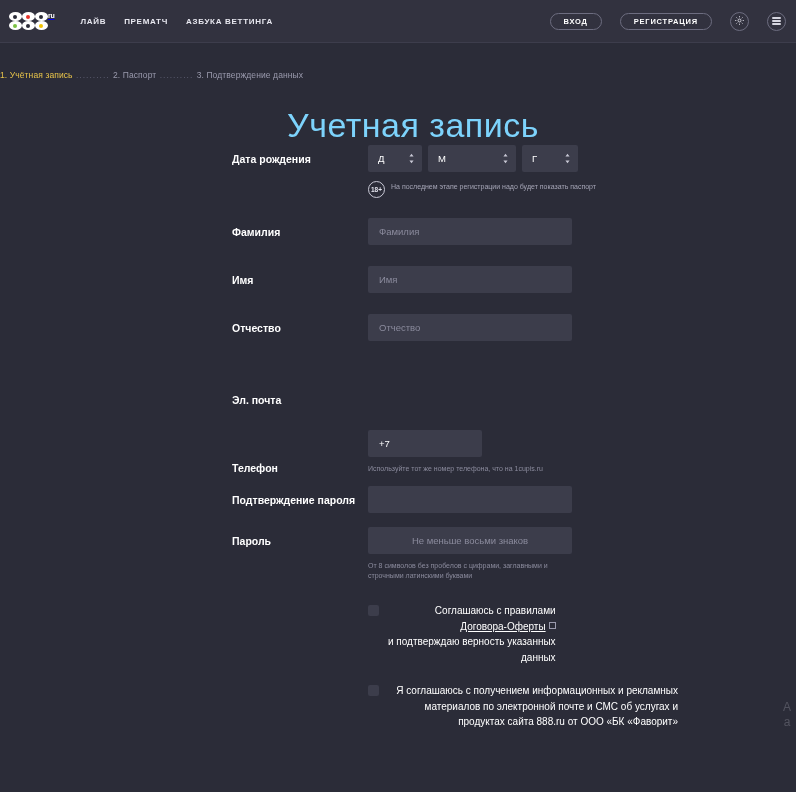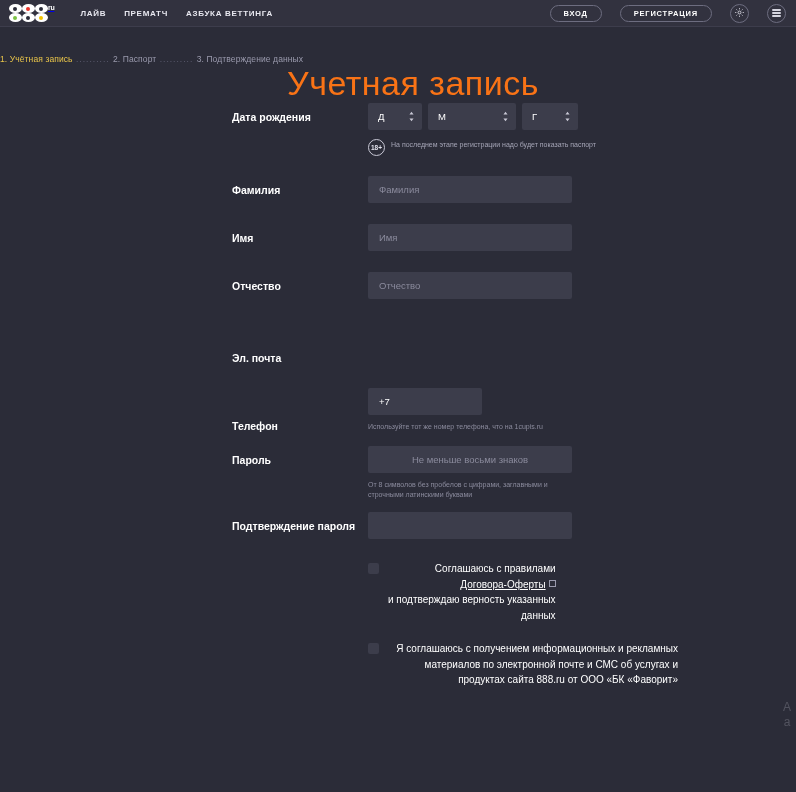--- a/index.html
+++ b/index.html
@@ -6,21 +6,21 @@
   html, body {
     width: 796px; height: 792px;
     background: #2b2c38;
     font-family: "Liberation Sans", sans-serif;
     overflow: hidden;
   }
 
   
   .header {
     position: relative;
-    height: 27px;
+    height: 43px;
     background: #32323f;
     border-bottom: 1px solid #3d3d4c;
     display: flex;
     align-items: center;
     padding: 0 10px 0 8px;
   }
   .logo {
     display: flex;
     align-items: flex-start;
     margin-right: 26px;
@@ -94,23 +94,23 @@
     margin-top: 27px;
     font-size: 8.5px;
     color: #9a9aad;
     letter-spacing: 0.1px;
   }
   .steps .cur { color: #e8c44a; }
   .steps .dots { color: #5e5e72; letter-spacing: 1px; }
 
   
   .page-title {
-    margin-top: 0;
+    margin-top: 26px;
     text-align: center;
-    color: #f97316;
+    color: #7dd3fc;
     font-size: 34px;
     font-weight: 400;
     letter-spacing: 0.5px;
     padding-left: 30px;
   }
 
   
   .form { }
   .row {
     display: flex;
@@ -367,32 +367,32 @@
   </div>
 
   <div class="row" style="margin-top:24px; align-items:flex-end">
     <div class="label" style="padding-top:8px">Телефон</div>
     <div class="field">
       <input class="input phone" type="text" placeholder="+7" style="">
       <div class="hint">Используйте тот же номер телефона, что на 1cupis.ru</div>
     </div>
   </div>
 
+  <div class="row" style="margin-top:12px">
+    <div class="label">Подтверждение пароля</div>
+    <div class="field">
+      <input class="input" type="password" placeholder="" style="">
+    </div>
+  </div>
+
   <div class="row" style="margin-top:14px; align-items:flex-start">
     <div class="label" style="padding-top:8px">Пароль</div>
     <div class="field">
       <input class="input center" type="password" placeholder="Не меньше восьми знаков" style="">
       <div class="hint">От 8 символов без пробелов с цифрами, заглавными и строчными латинскими буквами</div>
-    </div>
-  </div>
-
-  <div class="row" style="margin-top:12px">
-    <div class="label">Подтверждение пароля</div>
-    <div class="field">
-      <input class="input" type="password" placeholder="" style="">
     </div>
   </div>
 </div>
 
 <div class="checks">
 
   <div class="check-row">
     <div class="cbox"></div>
     <div class="check-text">
       <span>Соглашаюсь с правилами</span><br>

